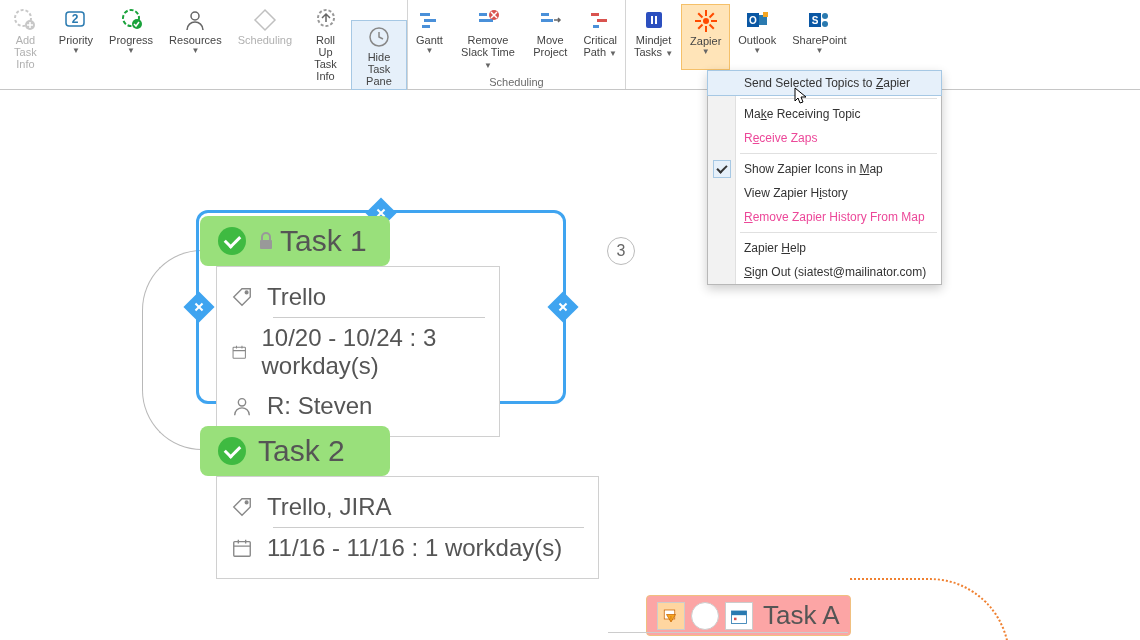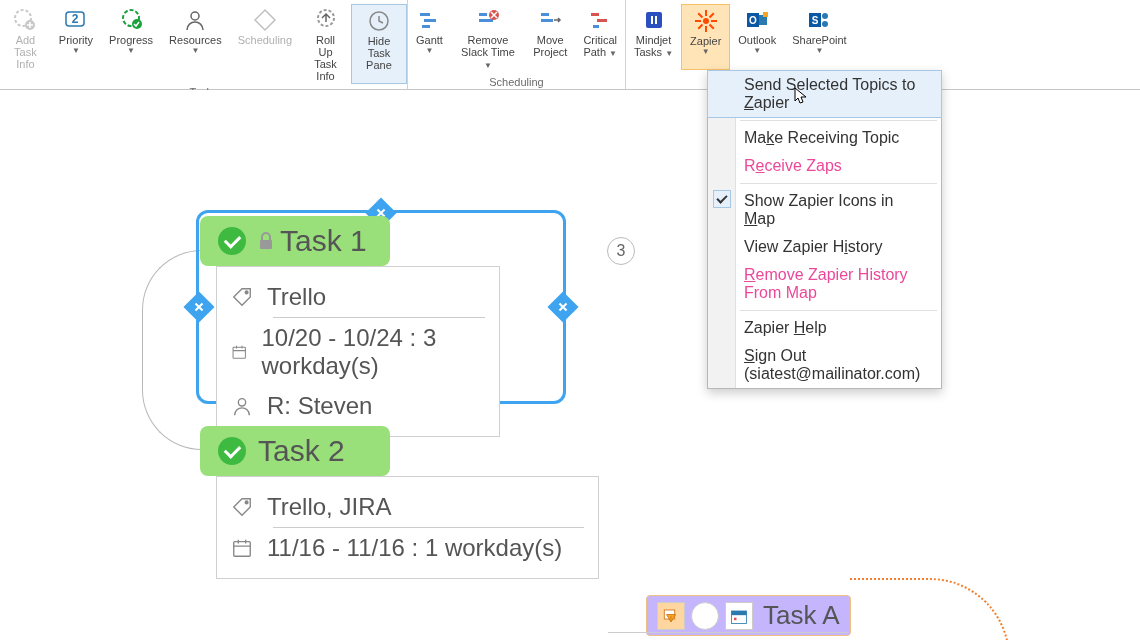--- a/index.html
+++ b/index.html
@@ -5,21 +5,21 @@
   * { box-sizing: border-box; margin: 0; padding: 0; font-family: "Segoe UI", Tahoma, sans-serif; }
   body { width: 1140px; height: 640px; background: #f0f0f0; position: relative; overflow: hidden; }
 
   
   .ribbon { background: #fff; border-bottom: 1px solid #c6c6c6; display: flex; position: relative; height: 90px; }
   .group { display: flex; flex-direction: column; border-right: 1px solid #d4d4d4; padding: 4px 0 2px; }
   .group-buttons { display: flex; flex: 1; }
   .group-label { text-align: center; font-size: 11px; color: #6a6a6a; padding: 2px 0 3px; }
   .rbtn { display: flex; flex-direction: column; align-items: center; justify-content: flex-start; padding: 4px 8px 2px; cursor: pointer; font-size: 11px; color: #444; position: relative; }
   .rbtn.disabled { color: #b0b0b0; cursor: default; }
-  .rbtn.active { background: #e6f0fa; border: 1px solid #a6c8e4; }
+  .rbtn.active { background: #e6f0fa; border: 1px solid #a6c8e4; margin-top: 16px; }
   .ricon { width: 24px; height: 24px; margin-bottom: 2px; display:flex; align-items:center; justify-content:center; }
   .rlabel { text-align: center; line-height: 12px; }
   .dd { font-size: 8px; color: #666; }
 
   
   .canvas { position: absolute; top: 90px; left: 0; right: 0; bottom: 0; background: #fff; }
 
   .connector { position: absolute; border: 1px solid #b8b8b8; border-right: none; border-top-left-radius: 80px; border-bottom-left-radius: 80px; }
 
   .task-node { position: absolute; }
@@ -35,26 +35,26 @@
   .handle.top, .handle.bottom { left:50%; transform: translateX(-50%) rotate(45deg); }
   .handle.top { top:-11px; } .handle.bottom { bottom:-11px; }
   .handle.left, .handle.right { top:50%; transform: translateY(-50%) rotate(45deg); }
   .handle.left { left:-11px; } .handle.right { right:-11px; }
   .handle::before, .handle::after { content:""; position:absolute; background:#fff; }
   .handle::before { width:10px; height:2px; top:10px; left:6px; }
   .handle::after { width:2px; height:10px; top:6px; left:10px; }
 
   .note-badge { position:absolute; width:28px; height:28px; border:1px solid #bbb; border-radius:50%; background:#fff; display:flex; align-items:center; justify-content:center; font-size:16px; color:#666; }
 
-  .taskA { position:absolute; display:flex; align-items:center; background:#c4b5fd; border:1px solid #f0c080; border-radius:4px; padding:4px 10px; font-size:26px; color:#555; }
+  .taskA { position:absolute; display:flex; align-items:center; background:#fca5a5; border:1px solid #f0c080; border-radius:4px; padding:4px 10px; font-size:26px; color:#555; }
   .taskA .mini { width:28px; height:28px; margin-right:6px; border:1px solid #ccc; background:#fff; display:flex; align-items:center; justify-content:center; font-size:14px;}
   .dotted { position:absolute; border:2px dotted #f08030; border-bottom:none; border-left:none; border-top-right-radius:100px; }
 
   
-  .menu { position:absolute; background:#fff; border:1px solid #b8b8b8; box-shadow:0 4px 10px rgba(0,0,0,0.2); font-size:16px; color:#333; z-index:10; }
+  .menu { position:absolute; background:#fff; border:1px solid #b8b8b8; box-shadow:0 4px 10px rgba(0,0,0,0.2); font-size:12px; color:#333; z-index:10; }
   .menu-gutter { position:absolute; top:0; bottom:0; left:0; width:28px; background:#f2f2f2; border-right:1px solid #e0e0e0; }
   .menu-item { position:relative; padding:5px 14px 5px 36px; cursor:pointer; }
   .menu-item.hover { background:#e6f0fa; outline:1px solid #a6c8e4; }
   .menu-item.disabled { color:#ec4899; cursor:default; }
   .menu-sep { height:1px; background:#e0e0e0; margin:3px 4px 3px 32px; }
   .menu-check { position:absolute; left:5px; top:3px; width:18px; height:18px; border:1px solid #a6c8e4; background:#e6f0fa; display:flex; align-items:center; justify-content:center; }
   .menu-check::after{ content:""; width:8px; height:4px; border-left:2px solid #333; border-bottom:2px solid #333; transform:rotate(-45deg); margin-top:-2px;}
 
   .cursor { position:absolute; width:14px; height:18px; z-index:20; pointer-events:none; }
 

